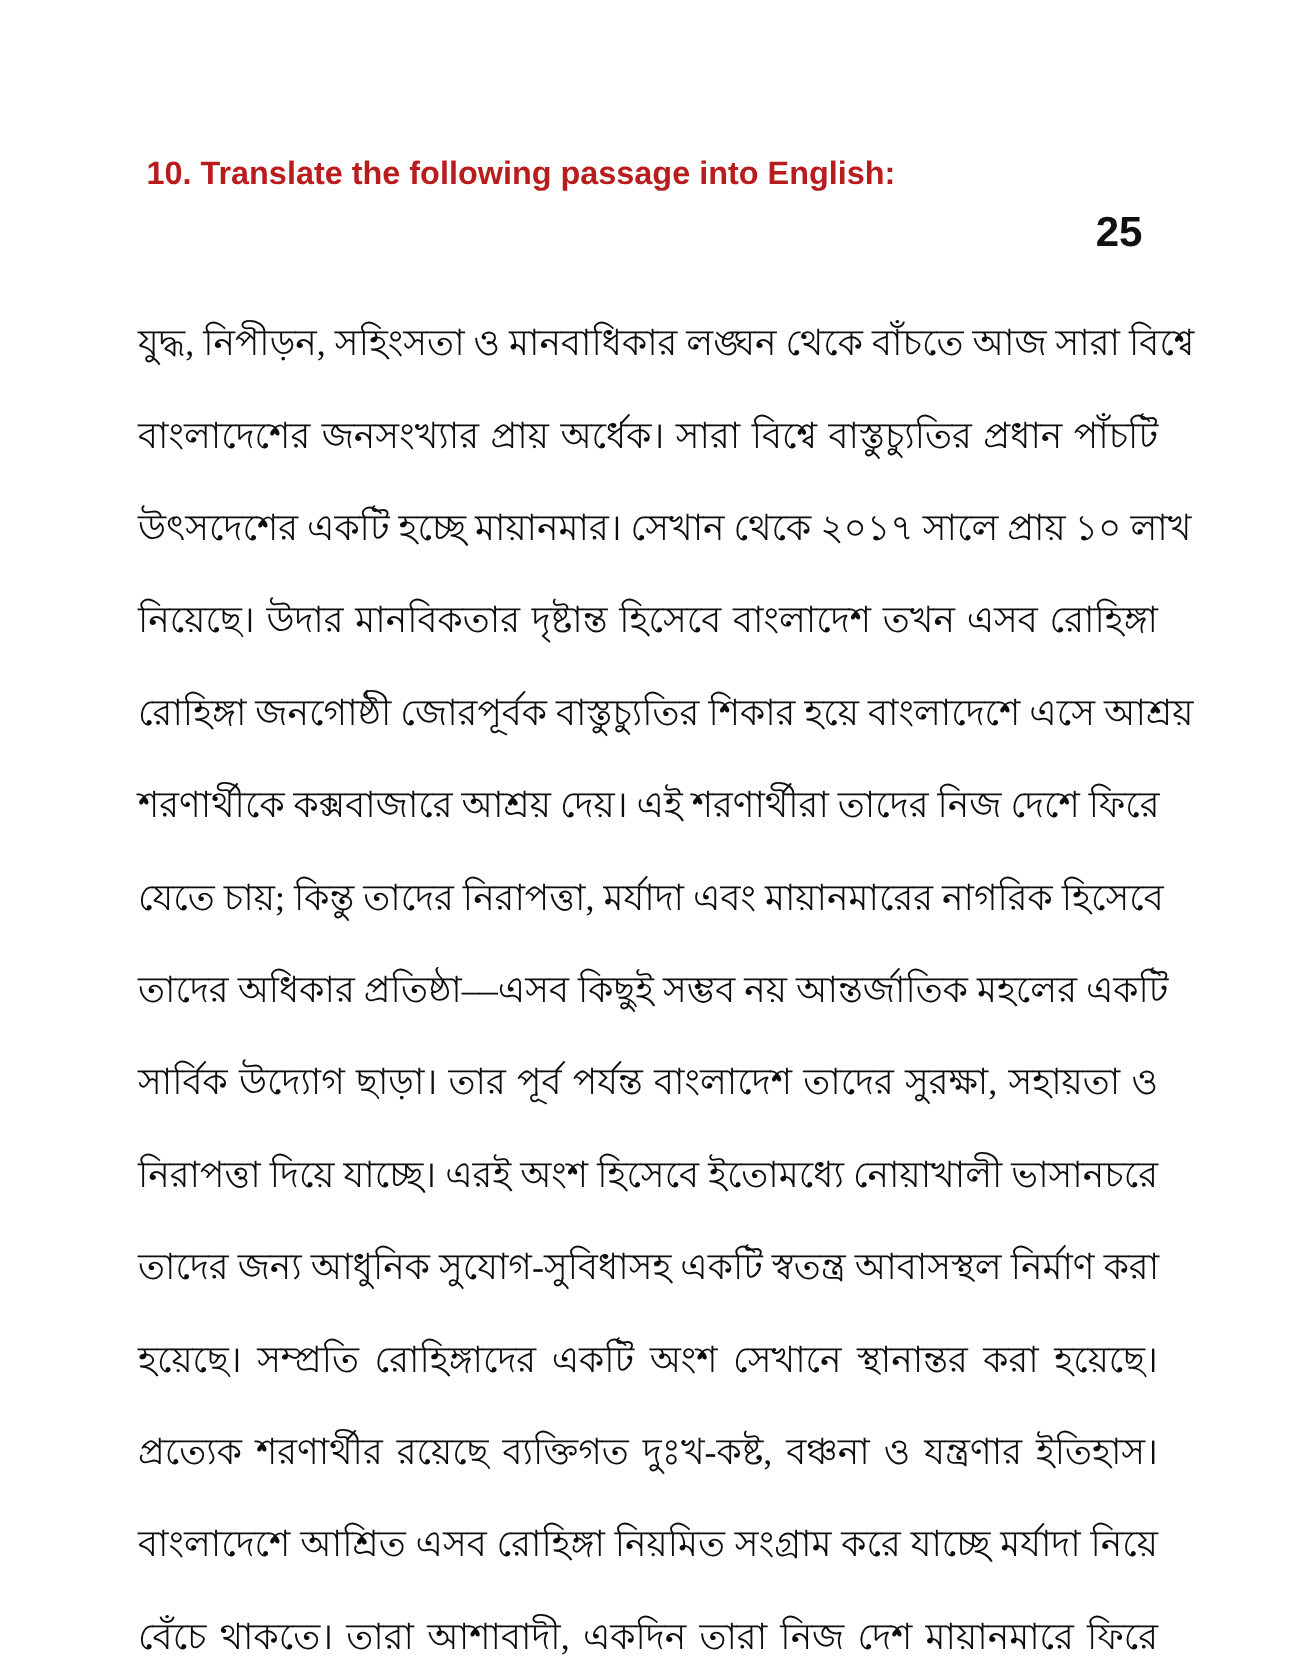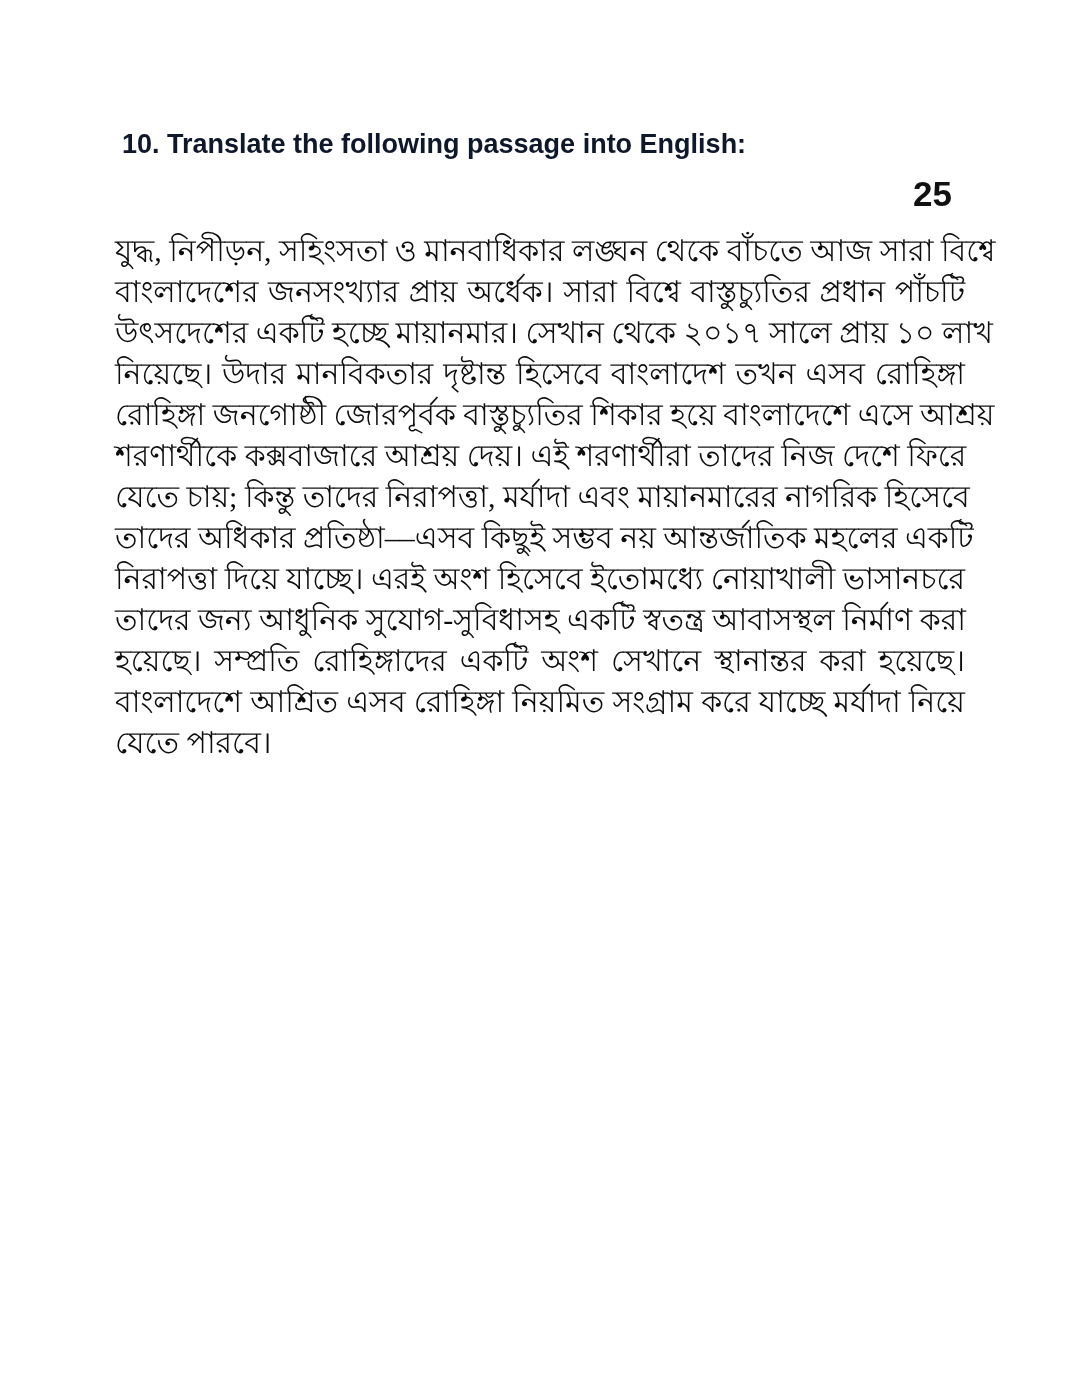--- a/index.html
+++ b/index.html
@@ -21,21 +21,21 @@
   }
   .heading {
     position: absolute;
     left: 122px;
     top: 128px;
     width: 850px;
     font-family: "Liberation Sans", sans-serif;
     font-weight: 700;
     font-size: 27px;
     line-height: 32px;
-    color: #0f172a;
+    color: #b91c1c;
     white-space: nowrap;
   }
   .marks {
     position: absolute;
     top: 178px;
     right: 128px;
     font-family: "Liberation Sans", sans-serif;
     font-weight: 700;
     font-size: 35px;
     line-height: 32px;
@@ -51,20 +51,21 @@
     color: #0d0d0d;
   }
   .passage-line {
     display: block;
     line-height: 41px;
     height: 41px;
     text-align: justify;
     text-align-last: justify;
     white-space: nowrap;
     overflow: visible;
+    margin-top: 36px;
   }
   .passage-line:last-child {
     text-align: right;
     text-align-last: left;
   }
 </style>
 </head>
 <body>
 
 <div class="page">
@@ -75,20 +76,23 @@
 
   <div class="passage">
       <div class="passage-line">যুদ্ধ, নিপীড়ন, সহিংসতা ও মানবাধিকার লঙ্ঘন থেকে বাঁচতে আজ সারা বিশ্বে</div>
       <div class="passage-line">বাংলাদেশের জনসংখ্যার প্রায় অর্ধেক। সারা বিশ্বে বাস্তুচ্যুতির প্রধান পাঁচটি</div>
       <div class="passage-line">উৎসদেশের একটি হচ্ছে মায়ানমার। সেখান থেকে ২০১৭ সালে প্রায় ১০ লাখ</div>
       <div class="passage-line">নিয়েছে। উদার মানবিকতার দৃষ্টান্ত হিসেবে বাংলাদেশ তখন এসব রোহিঙ্গা</div>
       <div class="passage-line">রোহিঙ্গা জনগোষ্ঠী জোরপূর্বক বাস্তুচ্যুতির শিকার হয়ে বাংলাদেশে এসে আশ্রয়</div>
       <div class="passage-line">শরণার্থীকে কক্সবাজারে আশ্রয় দেয়। এই শরণার্থীরা তাদের নিজ দেশে ফিরে</div>
       <div class="passage-line">যেতে চায়; কিন্তু তাদের নিরাপত্তা, মর্যাদা এবং মায়ানমারের নাগরিক হিসেবে</div>
       <div class="passage-line">তাদের অধিকার প্রতিষ্ঠা––এসব কিছুই সম্ভব নয় আন্তর্জাতিক মহলের একটি</div>
+      <div class="passage-line">সার্বিক উদ্যোগ ছাড়া। তার পূর্ব পর্যন্ত বাংলাদেশ তাদের সুরক্ষা, সহায়তা ও</div>
       <div class="passage-line">নিরাপত্তা দিয়ে যাচ্ছে। এরই অংশ হিসেবে ইতোমধ্যে নোয়াখালী ভাসানচরে</div>
       <div class="passage-line">তাদের জন্য আধুনিক সুযোগ-সুবিধাসহ একটি স্বতন্ত্র আবাসস্থল নির্মাণ করা</div>
       <div class="passage-line">হয়েছে। সম্প্রতি রোহিঙ্গাদের একটি অংশ সেখানে স্থানান্তর করা হয়েছে।</div>
+      <div class="passage-line">প্রত্যেক শরণার্থীর রয়েছে ব্যক্তিগত দুঃখ-কষ্ট, বঞ্চনা ও যন্ত্রণার ইতিহাস।</div>
       <div class="passage-line">বাংলাদেশে আশ্রিত এসব রোহিঙ্গা নিয়মিত সংগ্রাম করে যাচ্ছে মর্যাদা নিয়ে</div>
+      <div class="passage-line">বেঁচে থাকতে। তারা আশাবাদী, একদিন তারা নিজ দেশ মায়ানমারে ফিরে</div>
       <div class="passage-line">যেতে পারবে।</div>
     </div>
 
 </div>
 
 </body></html>

